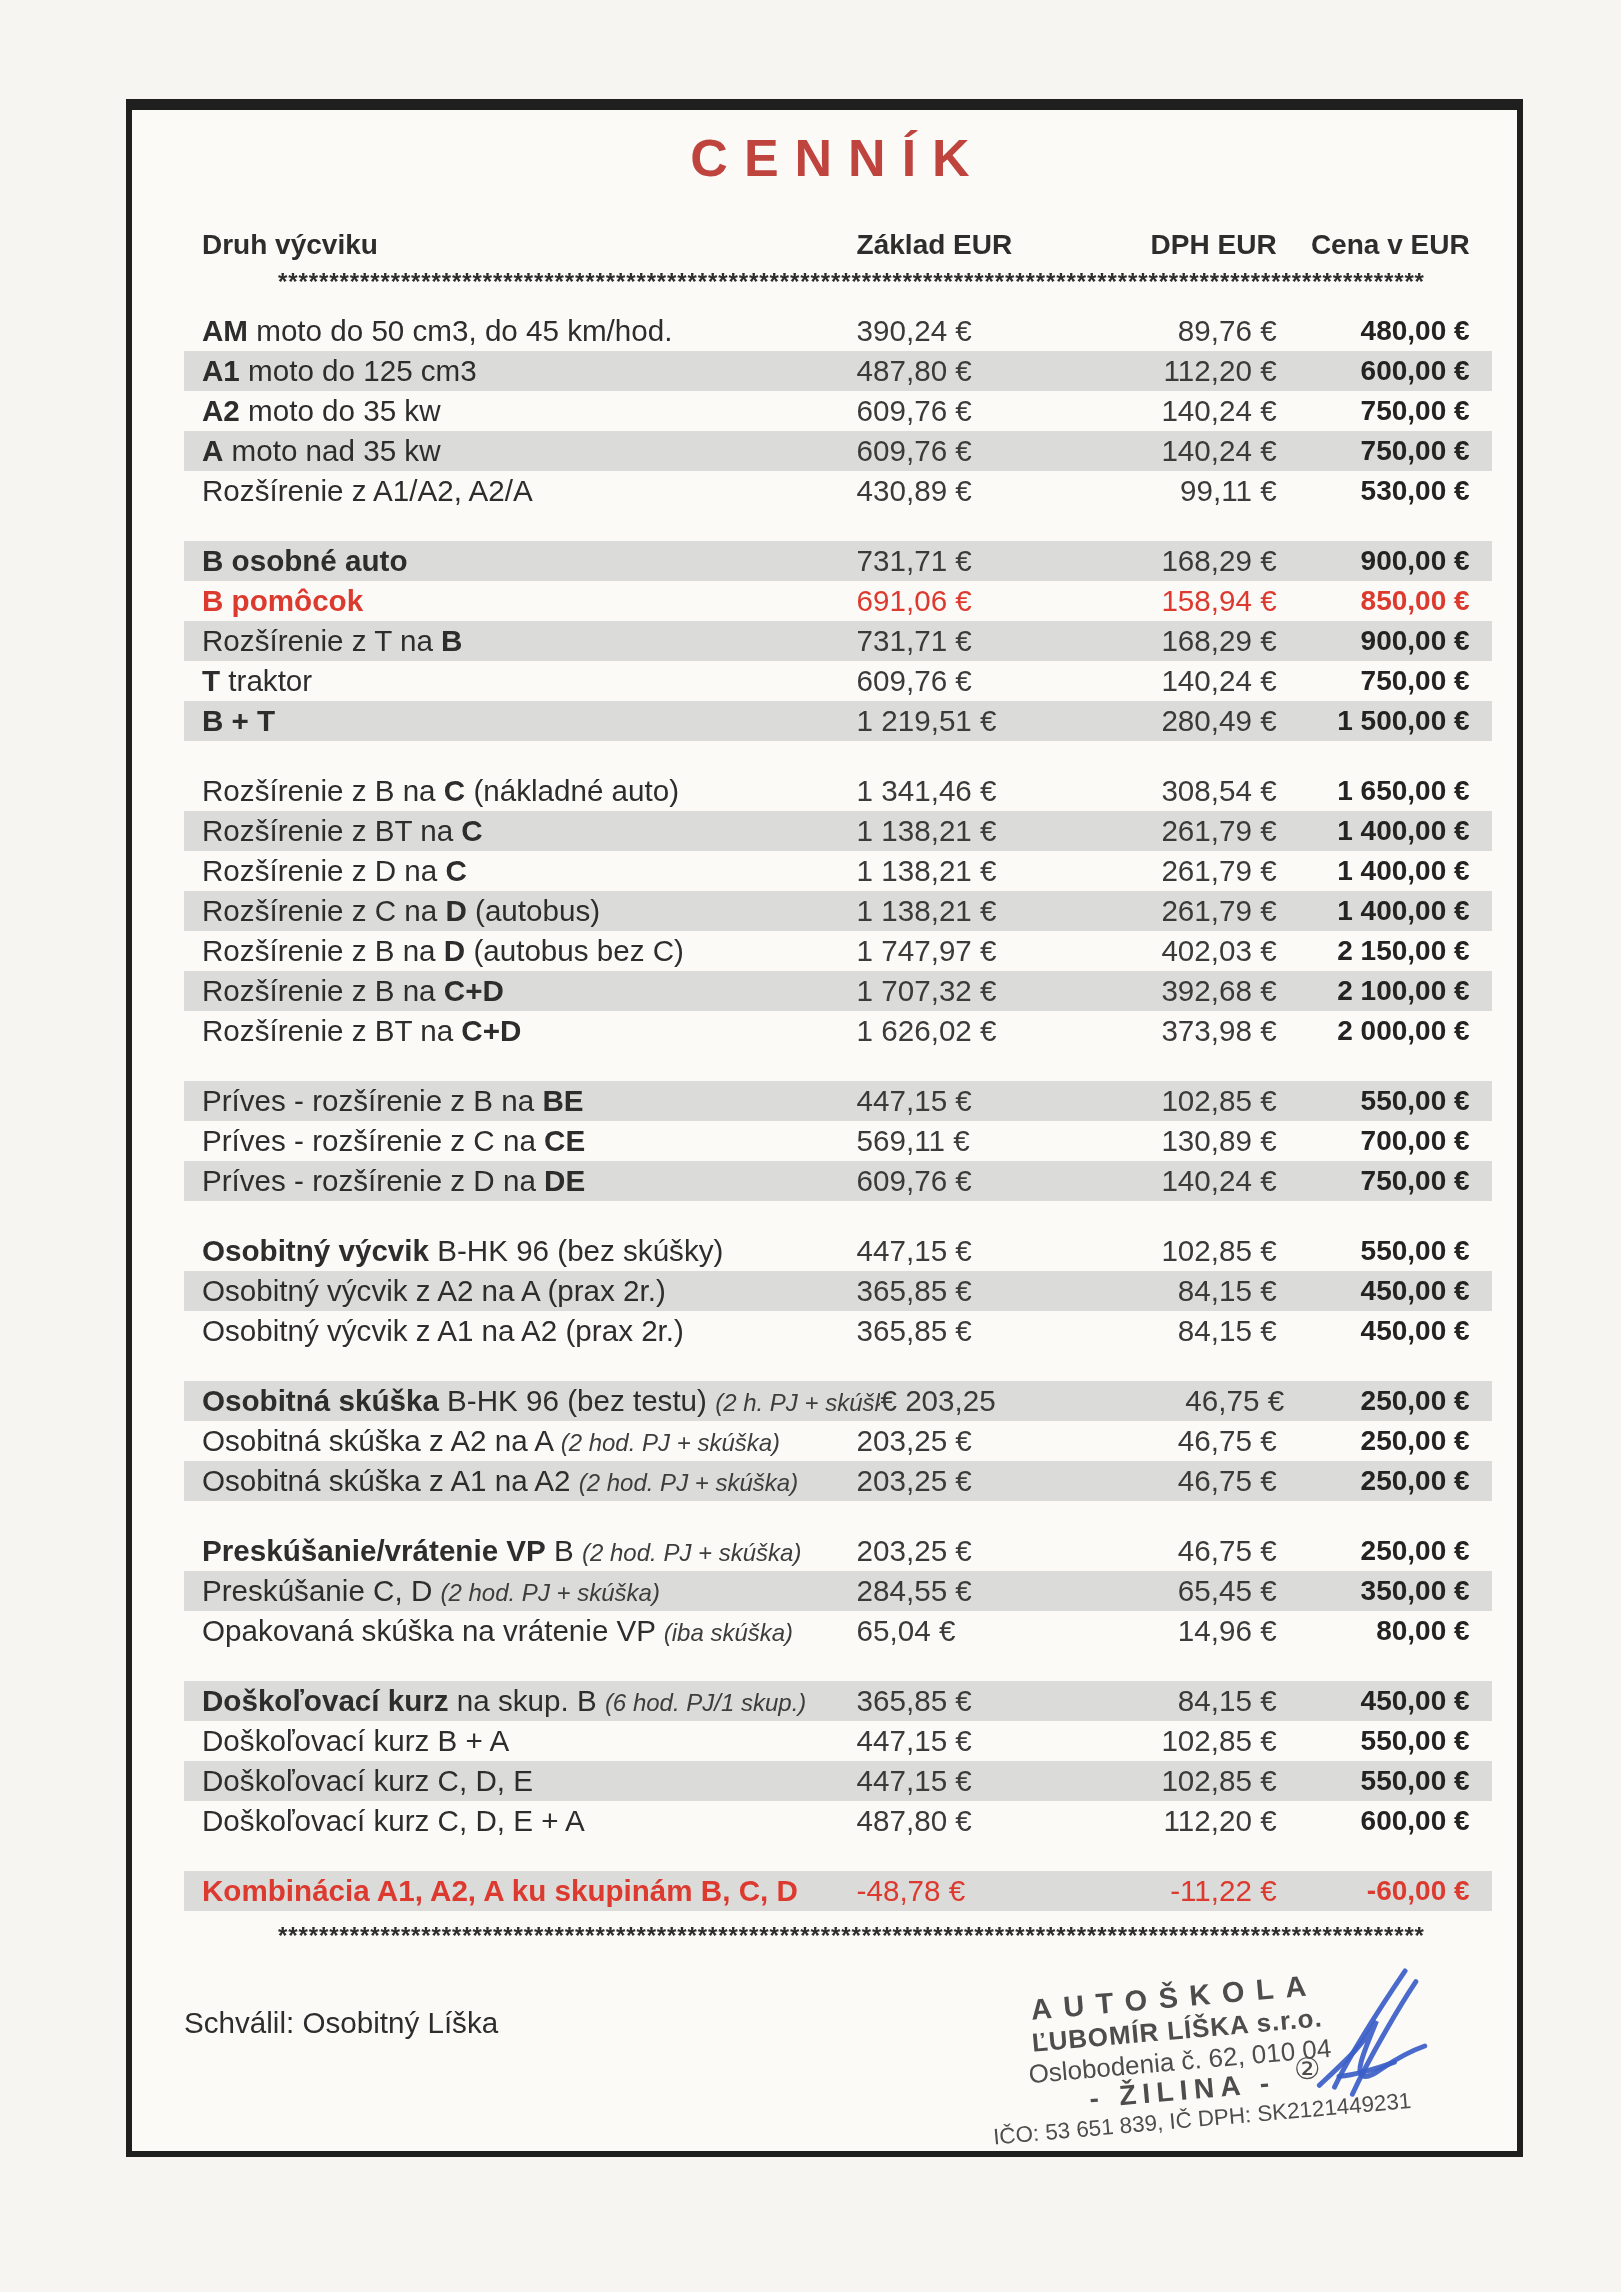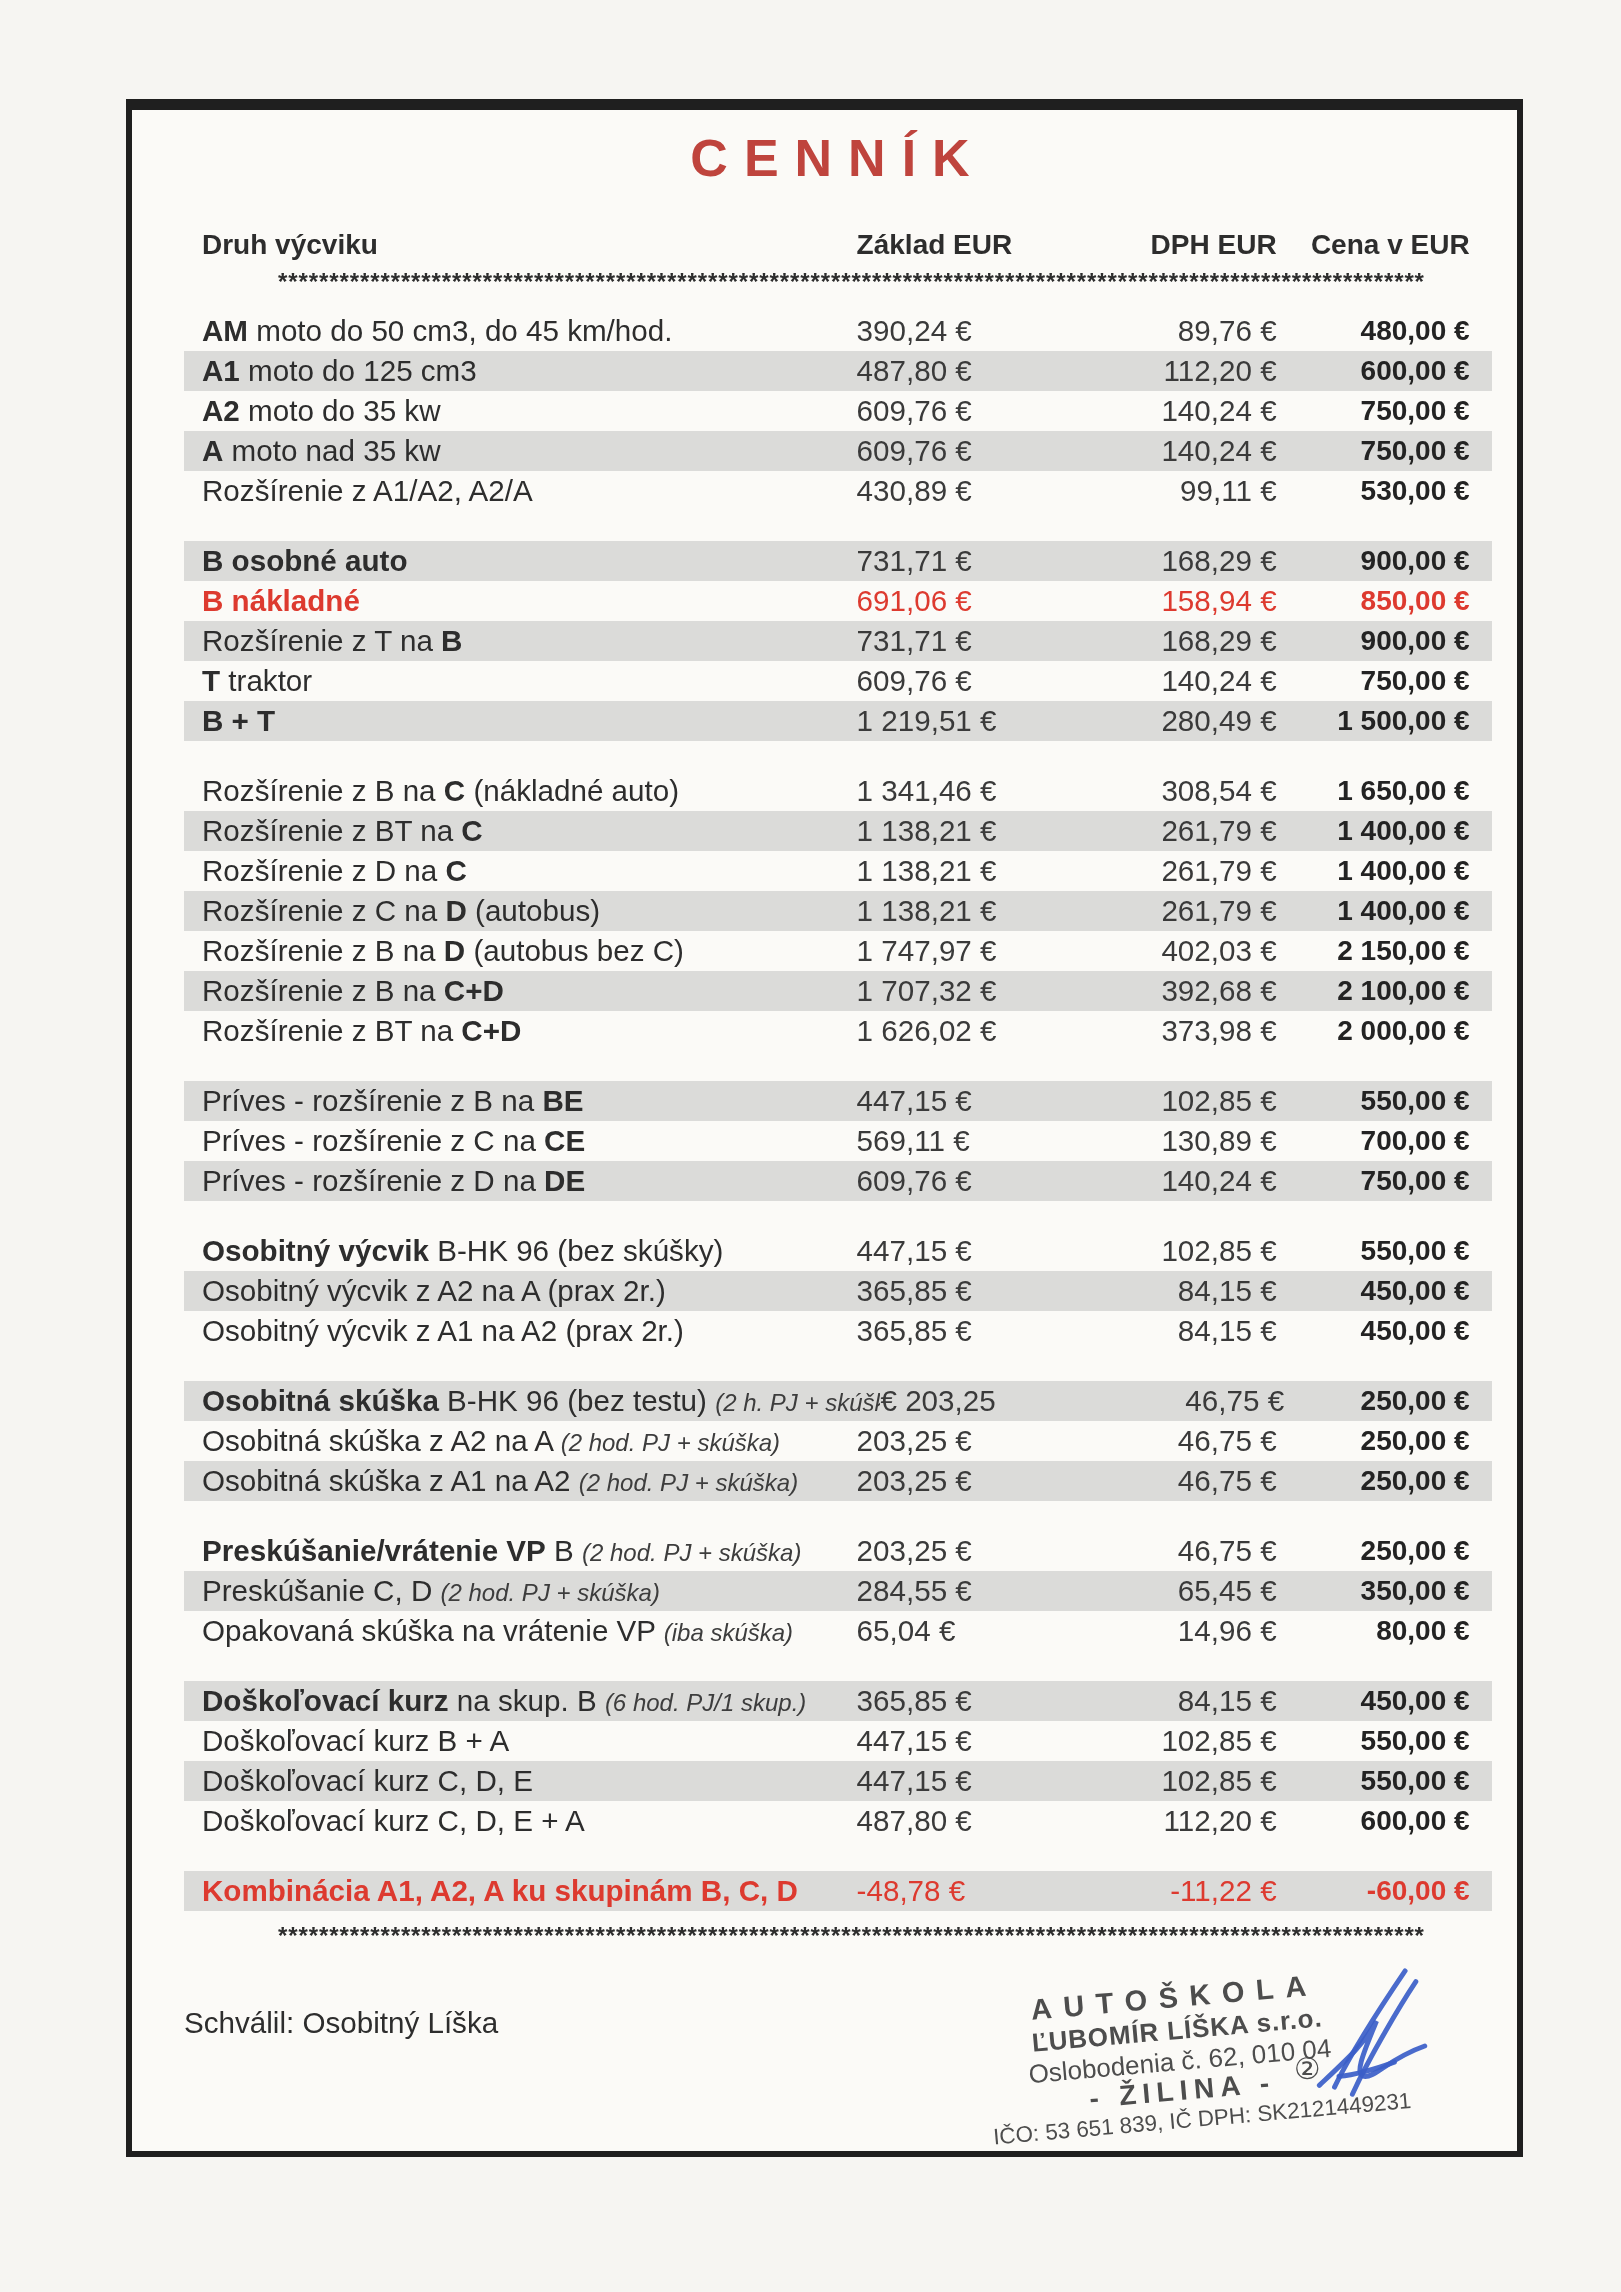--- a/index.html
+++ b/index.html
@@ -174,21 +174,21 @@
             </div>
           </div>
           <div class="group">
             <div class="row stripe">
               <div class="cell label"><b>B osobné auto</b></div>
               <div class="cell col-z">731,71 €</div>
               <div class="cell col-d">168,29 €</div>
               <div class="cell col-c">900,00 €</div>
             </div>
             <div class="row red">
-              <div class="cell label"><b>B nákladné</b></div>
+              <div class="cell label"><b>B pomôcok</b></div>
               <div class="cell col-z">691,06 €</div>
               <div class="cell col-d">158,94 €</div>
               <div class="cell col-c">850,00 €</div>
             </div>
             <div class="row stripe">
               <div class="cell label"><span>Rozšírenie z T na </span><b>B</b></div>
               <div class="cell col-z">731,71 €</div>
               <div class="cell col-d">168,29 €</div>
               <div class="cell col-c">900,00 €</div>
             </div>

